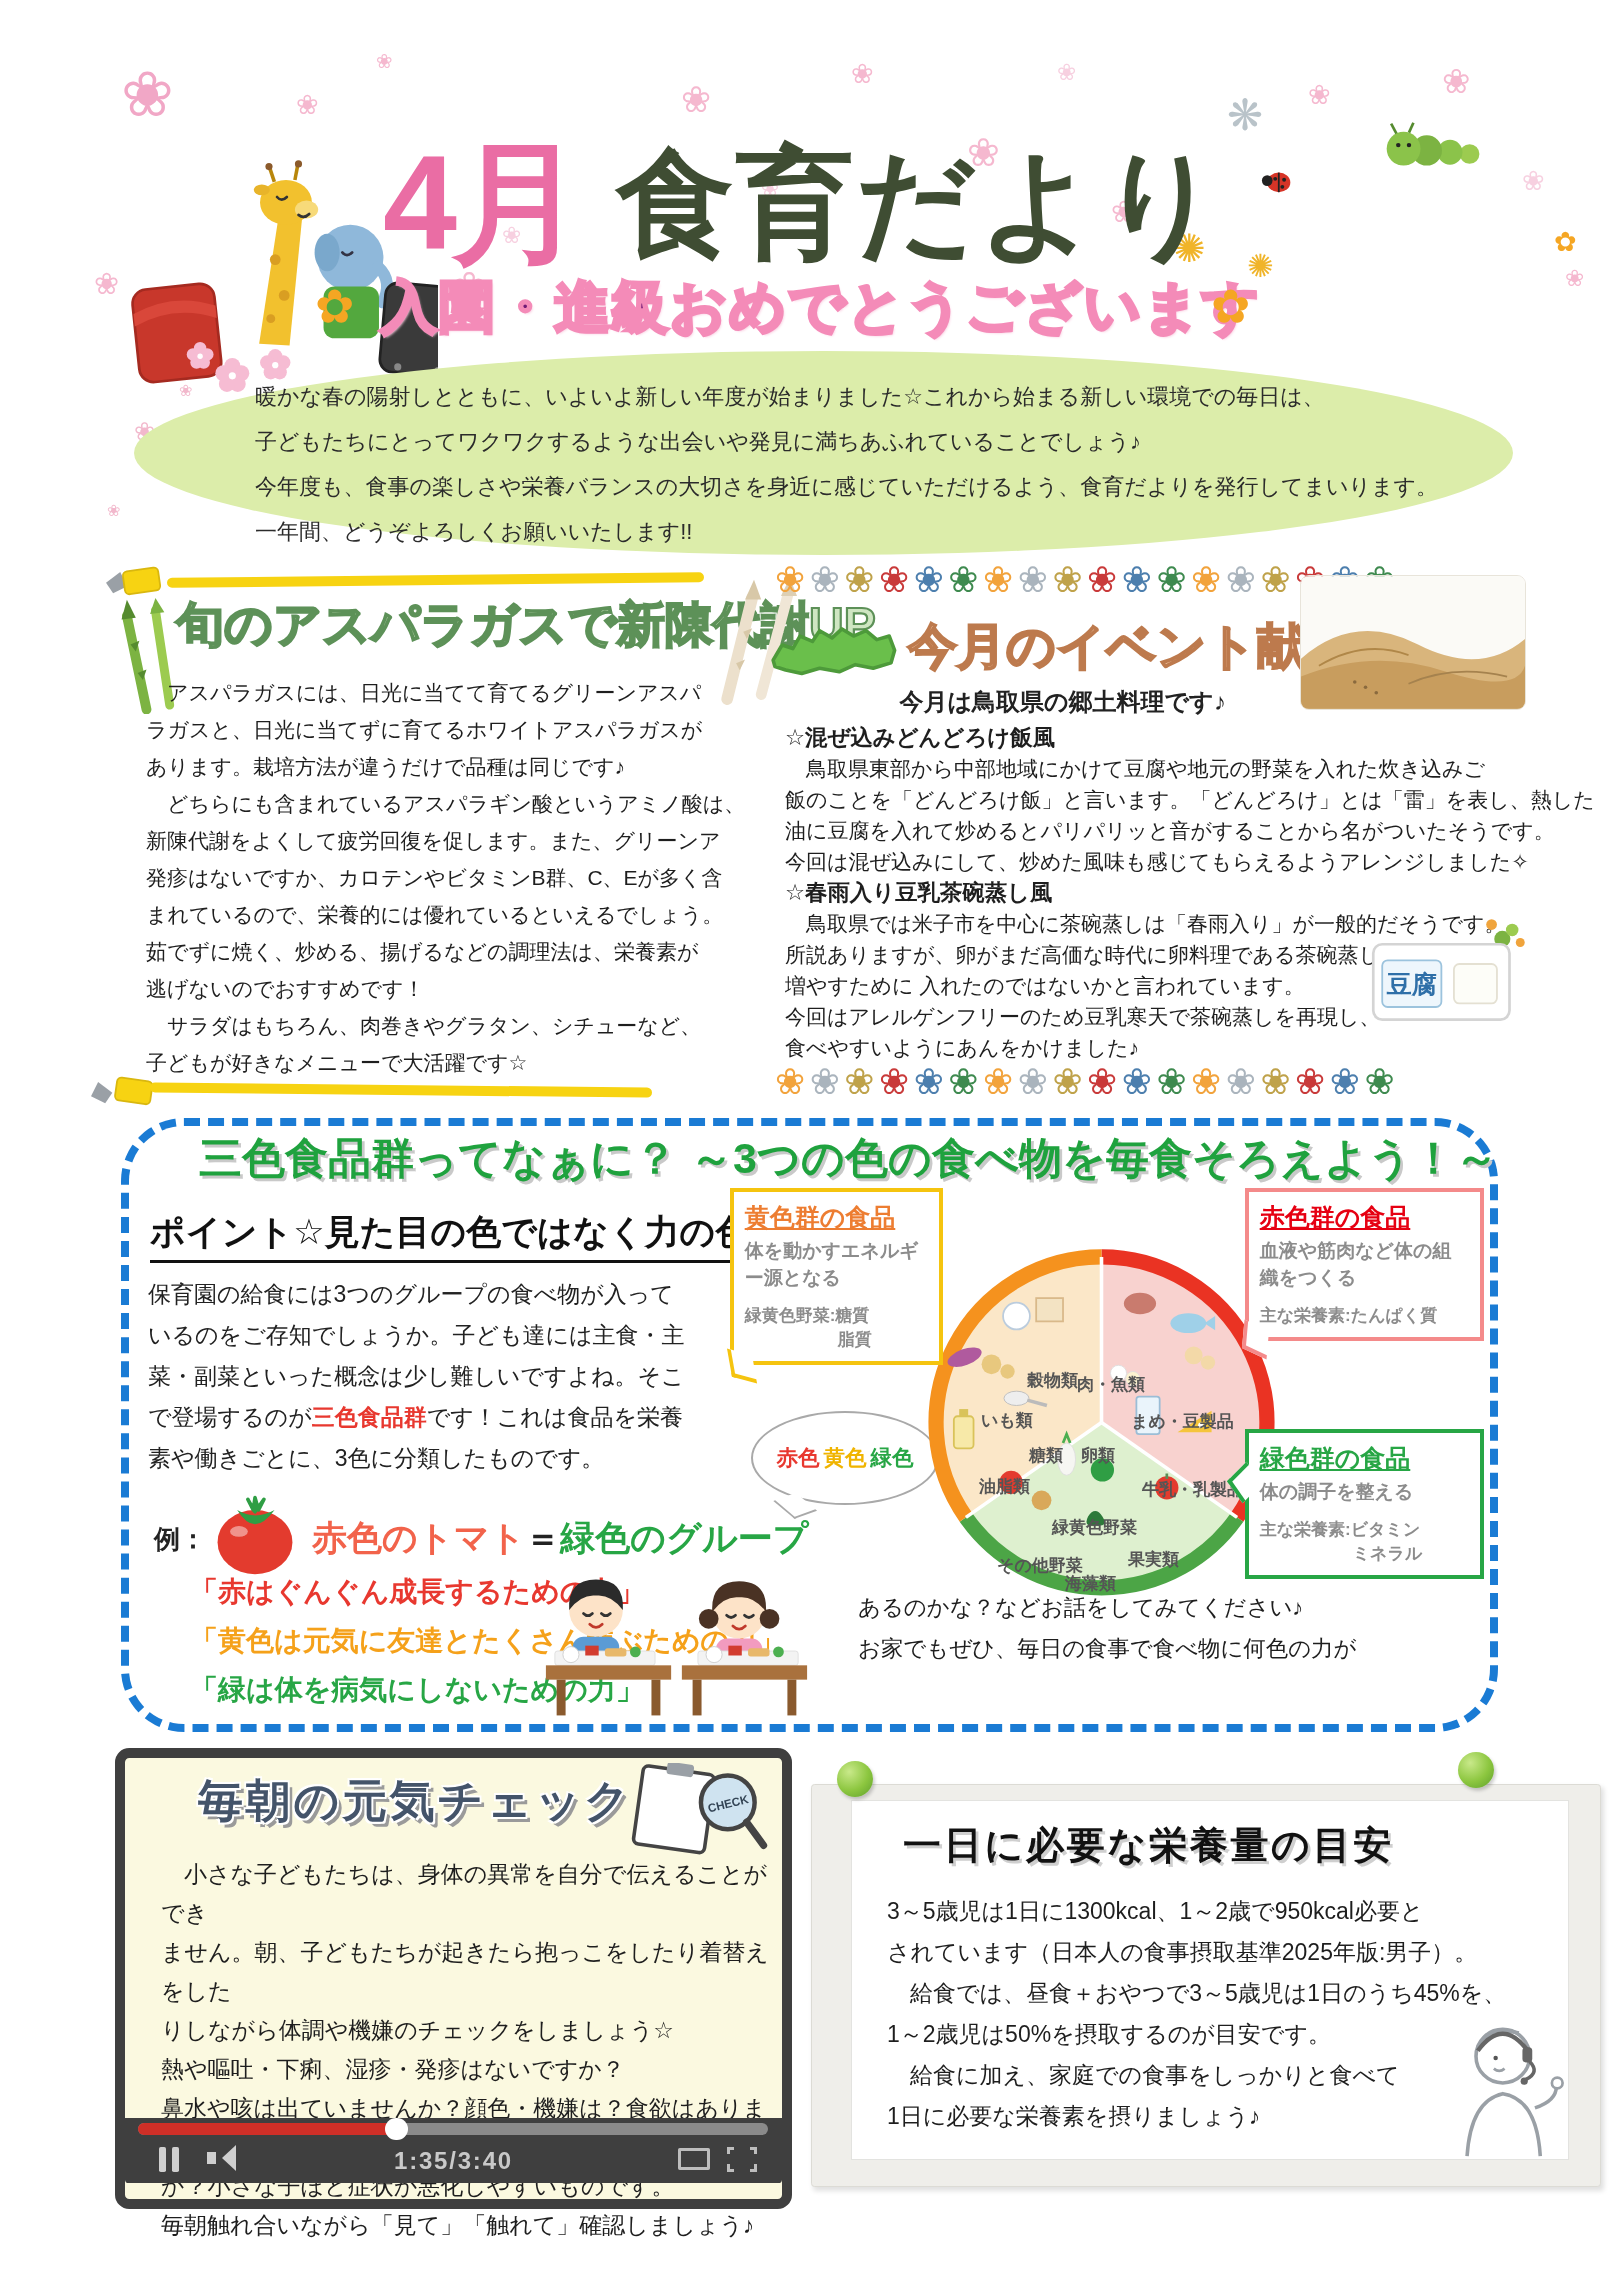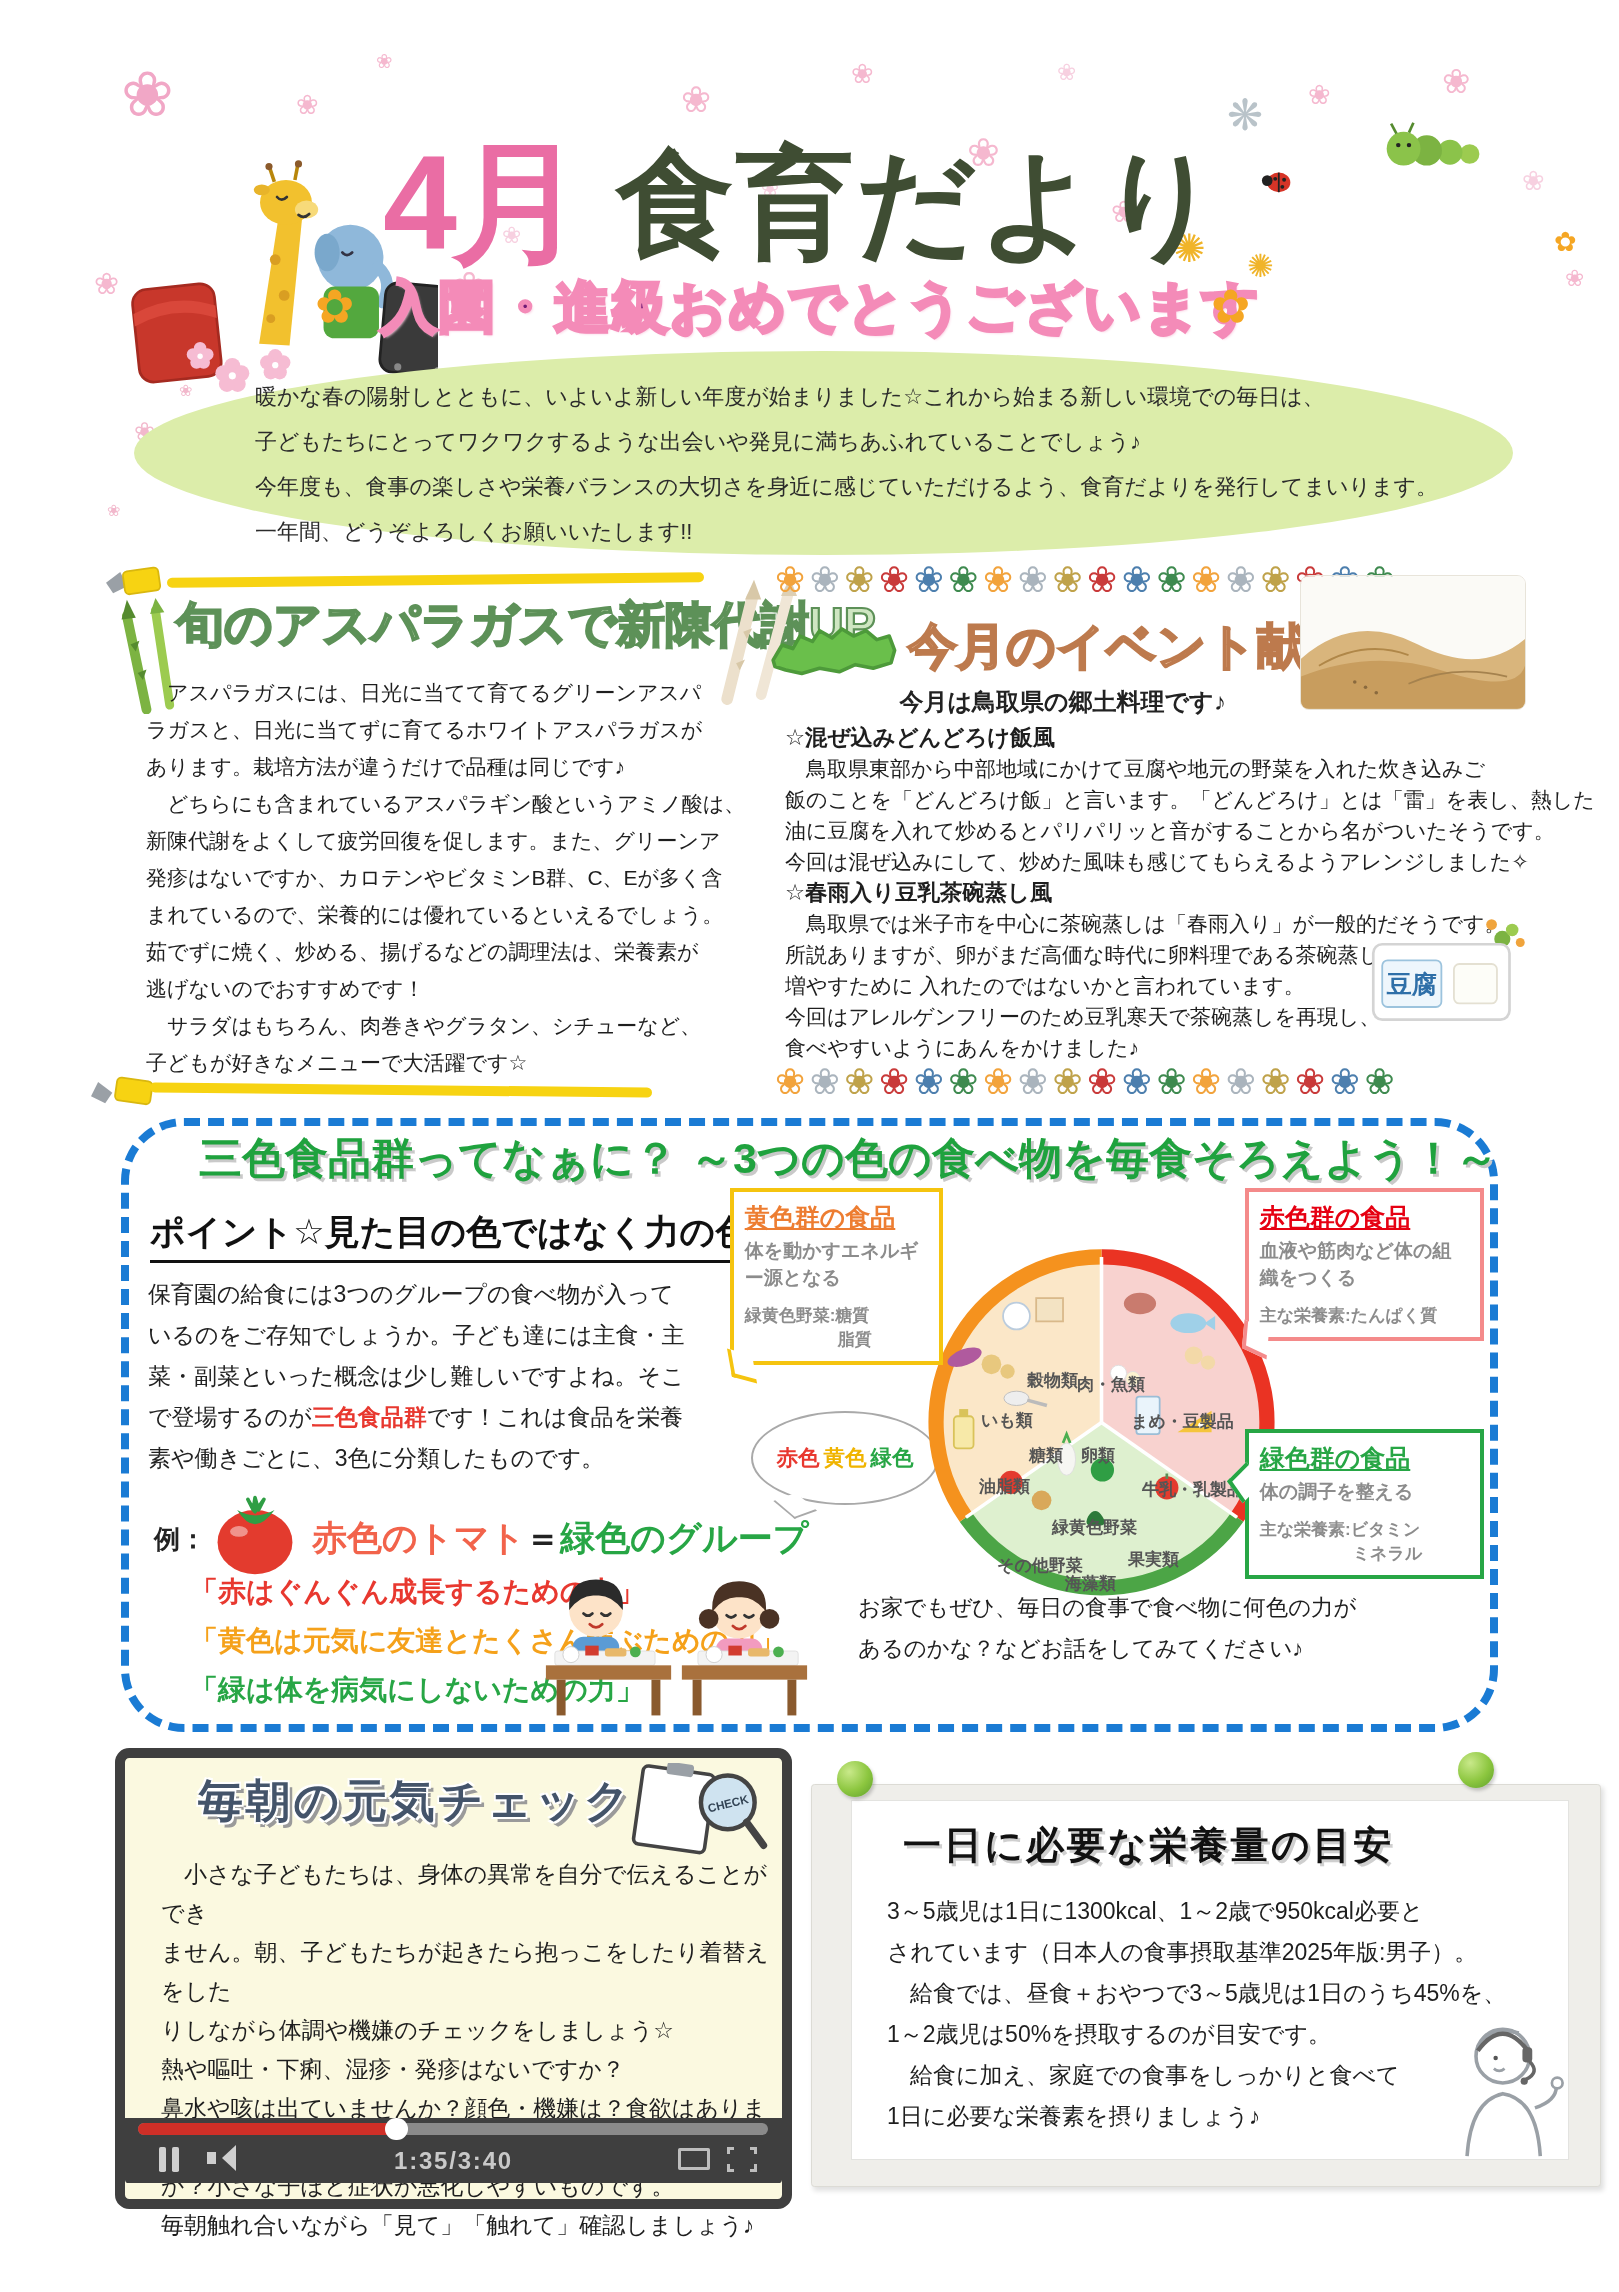--- a/index.html
+++ b/index.html
@@ -455,22 +455,22 @@
     <div class="group-nut">主な栄養素:たんぱく質</div>
   </div>
   <div class="group-box gbox" style="left:1245px;top:1429px">
     <span class="group-title" style="color:#27a645">緑色群の食品</span>
     <div class="group-desc">体の調子を整える</div>
     <div class="group-nut">主な栄養素:ビタミン</div>
     <div class="group-nut" style="margin-top:0;padding-left:93px">ミネラル</div>
   </div>
 
   <div class="abs home-text" style="left:858px;top:1587px">
+    <div>あるのかな？などお話をしてみてください♪</div>
     <div>お家でもぜひ、毎日の食事で食べ物に何色の力が</div>
-    <div>あるのかな？などお話をしてみてください♪</div>
   </div>
 
   <div class="abs video-box">
     <div class="abs vtitle" style="left:73px;top:12.5px">毎朝の元気チェック</div>
     <svg class="abs" style="left:497px;top:5.4px" width="148" height="94" viewBox="0 0 165 105">
       <g transform="rotate(8 60 50)">
         <rect x="18" y="8" width="80" height="88" rx="6" fill="#fff" stroke="#444" stroke-width="4"></rect>
         <rect x="44" y="0" width="30" height="14" rx="4" fill="#9aa0a6"></rect>
       </g>
       <circle cx="118" cy="44" r="30" fill="#cfe3f0" stroke="#444" stroke-width="5"></circle>

